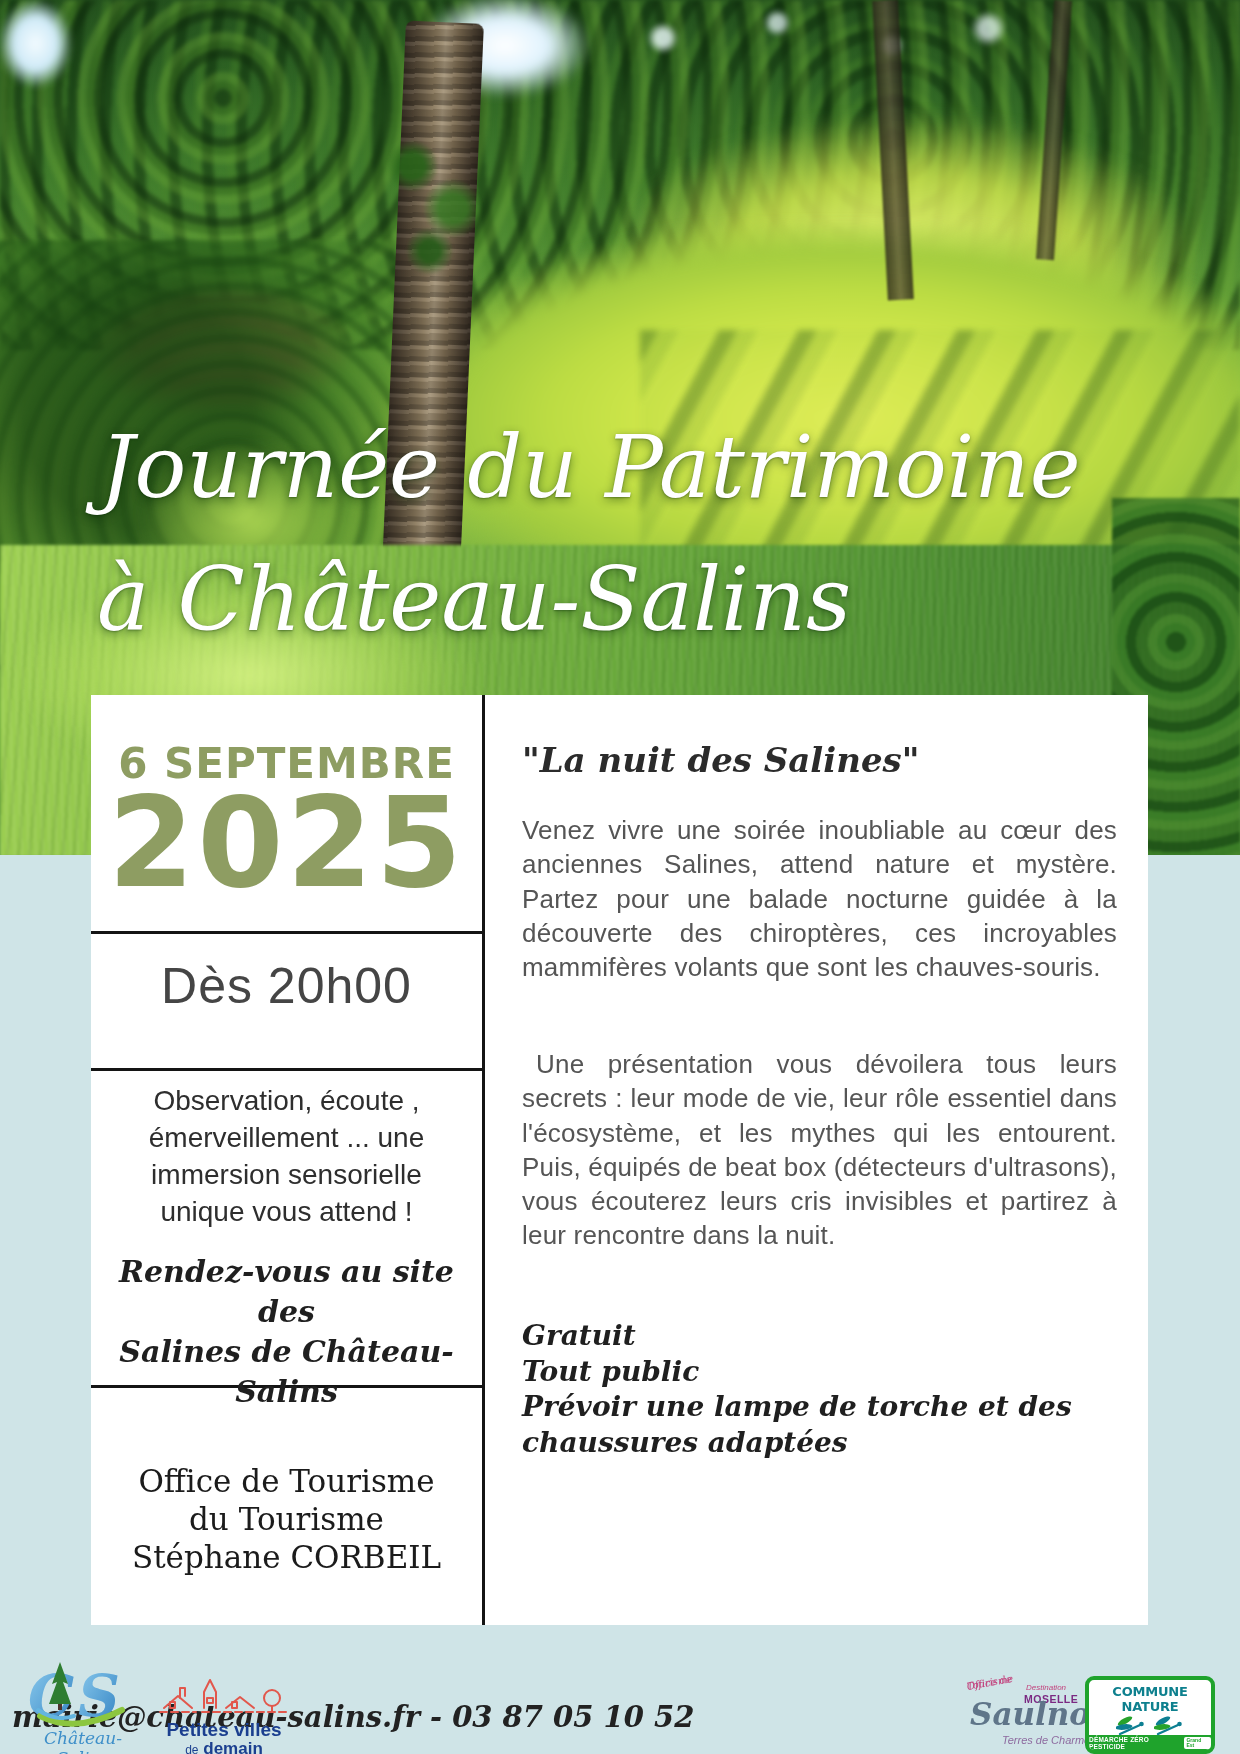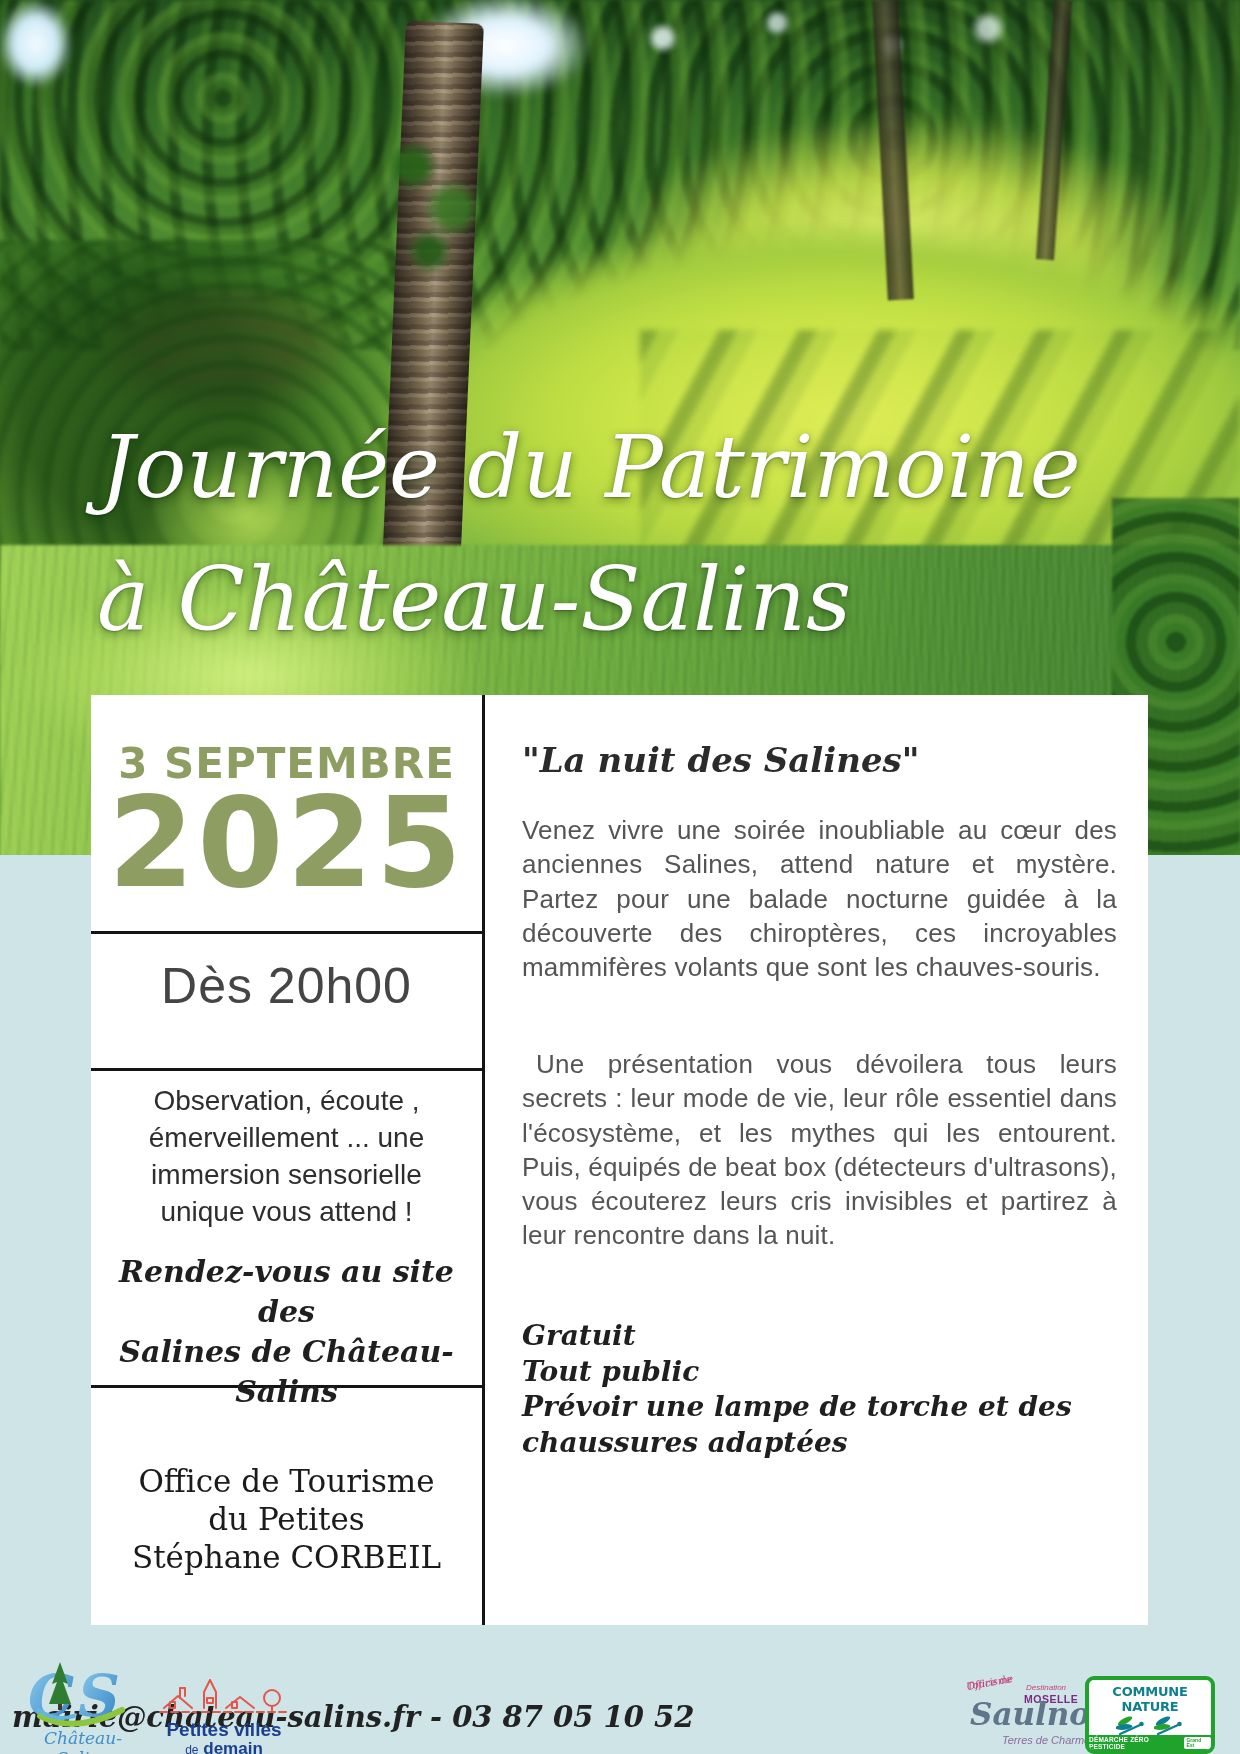--- a/index.html
+++ b/index.html
@@ -165,40 +165,40 @@
 
 <div class="title-line title-line1">Journée du Patrimoine</div>
 <div class="title-line title-line2">à Château-Salins</div>
 
 <div class="panel">
   <div class="vline"></div>
   <div class="hline hline1"></div>
   <div class="hline hline2"></div>
   <div class="hline hline3"></div>
 
-  <div class="lcol month">3 SEPTEMBRE</div>
+  <div class="lcol month">6 SEPTEMBRE</div>
   <div class="lcol year">2025</div>
   <div class="lcol time">Dès 20h00</div>
 
   <div class="lcol tagline">
     <div>Observation, écoute ,</div>
     <div>émerveillement ... une</div>
     <div>immersion sensorielle</div>
     <div>unique vous attend !</div>
   </div>
 
   <div class="lcol meeting serif">
     <div>Rendez-vous au site des</div>
     <div>Salines de Château-Salins</div>
   </div>
 
 
   <div class="lcol partners serif">
     <div>Office de Tourisme</div>
-    <div>du Petites</div>
+    <div>du Tourisme</div>
     <div>Stéphane CORBEIL</div>
   </div>
 
   <div class="rcol event-title serif">"La nuit des Salines"</div>
   <div class="rcol para para1">Venez vivre une soirée inoubliable au cœur des anciennes Salines, attend nature et mystère. Partez pour une balade nocturne guidée à la découverte des chiroptères, ces incroyables mammifères volants que sont les chauves-souris.</div>
   <div class="rcol para para2">Une présentation vous dévoilera tous leurs secrets : leur mode de vie, leur rôle essentiel dans l'écosystème, et les mythes qui les entourent. Puis, équipés de beat box (détecteurs d'ultrasons), vous écouterez leurs cris invisibles et partirez à leur rencontre dans la nuit.</div>
 
   <div class="rcol info serif">
     <div>Gratuit</div>
     <div>Tout public</div>

